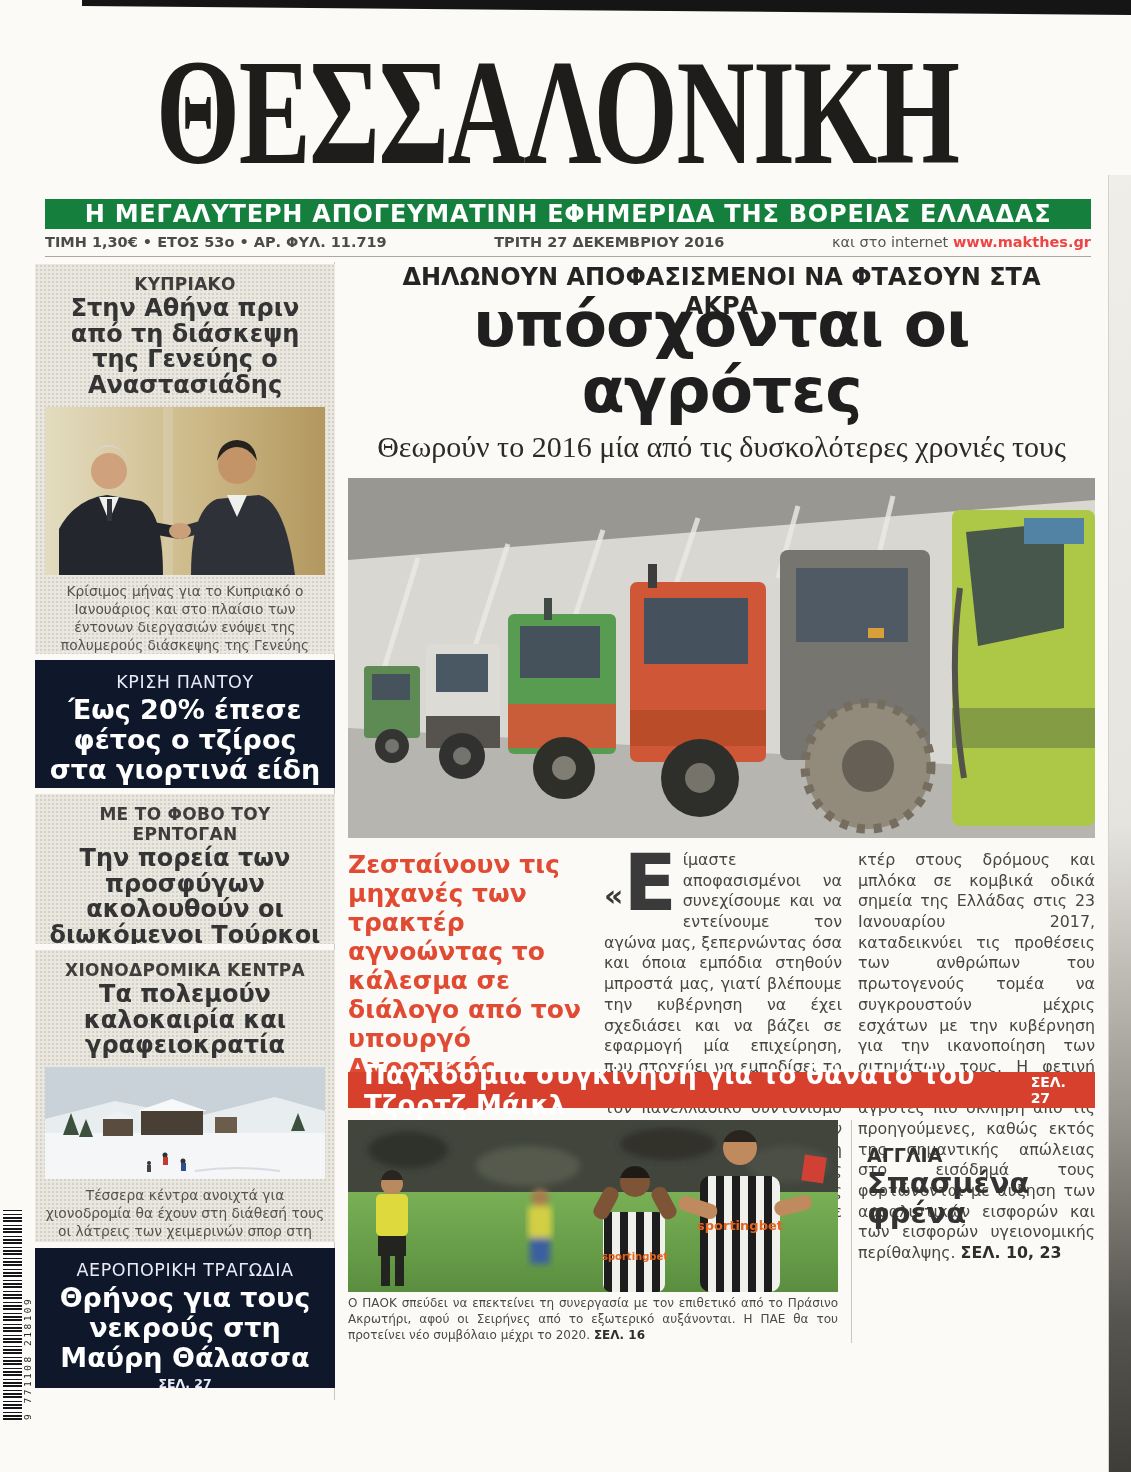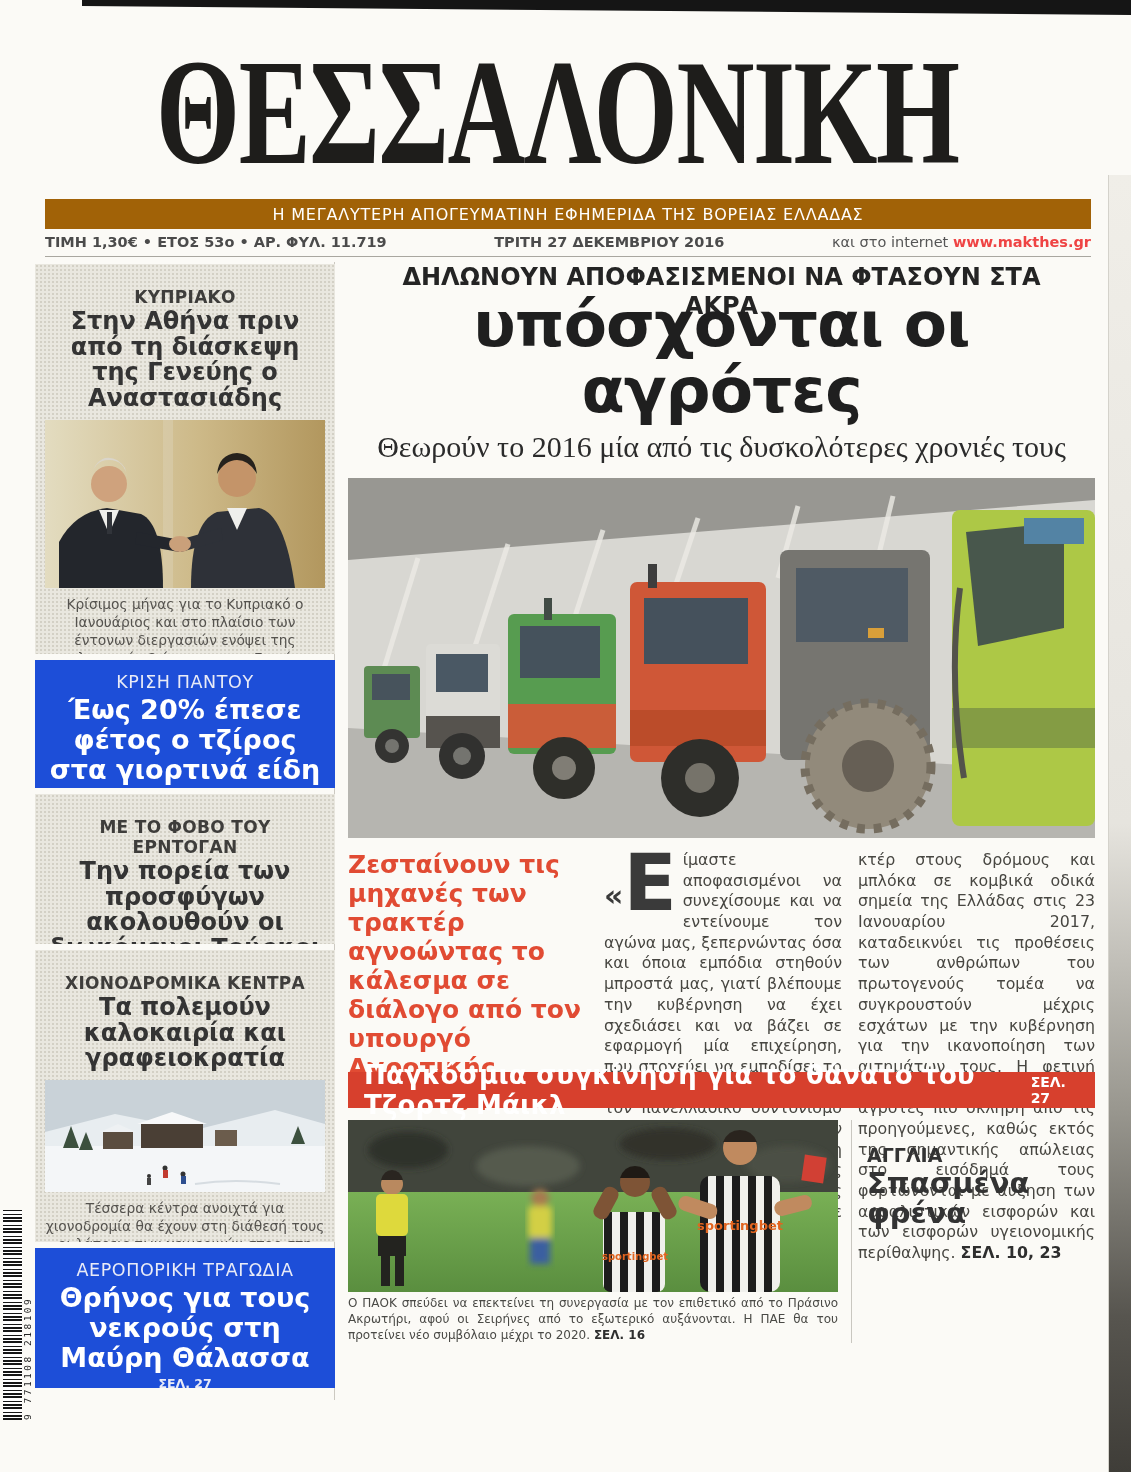--- a/index.html
+++ b/index.html
@@ -17,42 +17,42 @@
   #scan-right{right:0;top:175px;width:22px;height:1297px;
     background:linear-gradient(180deg,#f0eee8 0%,#e6e4de 50%,#99978f 72%,#57554f 88%,#3f3d38 100%);
     border-left:1px solid #d4d2cb;}
 
   
   #masthead{left:0;top:42px;width:910px;text-align:center;}
   #masthead .title{
     display:inline-block;font-family:"Liberation Serif","DejaVu Serif",serif;
     font-weight:bold;font-size:150px;line-height:140px;color:#1e1d1b;
     letter-spacing:-2px;transform:scale(0.72,1.0);transform-origin:center top;white-space:nowrap;}
-  #banner{left:45px;top:199px;width:1046px;height:30px;background:#a16207;
-    color:#fff;text-align:center;font-weight:normal;font-size:16px;line-height:31px;letter-spacing:.8px;}
+  #banner{left:45px;top:199px;width:1046px;height:30px;background:#15803d;
+    color:#fff;text-align:center;font-weight:bold;font-size:24px;line-height:31px;letter-spacing:.8px;}
   #inforow{left:45px;top:234px;width:1046px;display:flex;justify-content:space-between;
     align-items:baseline;font-size:14.5px;font-weight:bold;color:#4b4b4b;
     border-bottom:1px solid #a9a7a0;padding-bottom:6px;}
   #inforow .web-prefix{font-weight:normal;color:#555;}
   #inforow .web-url{font-weight:bold;color:#ef4444;}
 
   
   #col-divider{left:334px;top:262px;width:1px;height:1138px;background:#ccc9c1;}
 
   
   .side-box{left:35px;width:300px;box-sizing:border-box;text-align:center;overflow:hidden;}
   .side-article{
     background-color:#e9e7df;
     background-image:radial-gradient(#d3d0c5 1px,transparent 1.2px);
-    background-size:4px 4px;padding:23px 10px 8px;}
+    background-size:4px 4px;padding:10px 10px 8px;}
   .side-kicker{font-size:17px;font-weight:bold;color:#3e3d3b;letter-spacing:.3px;}
   .side-headline{font-size:24px;font-weight:bold;color:#343434;line-height:1.07;margin-top:2px;}
   .side-body{font-size:13.8px;color:#55534f;line-height:1.32;margin-top:7px;}
   .side-photo{display:block;width:100%;margin-top:8px;}
-  .blue-box{background:#1d4ed8;color:#fff;padding:12px 8px 8px;}
+  .blue-box{background:#0f172a;color:#fff;padding:12px 8px 8px;}
   .blue-kicker{font-size:17.5px;letter-spacing:.6px;color:#e9ebf7;font-weight:normal;}
   .blue-headline{font-size:27px;font-weight:bold;line-height:1.12;margin-top:3px;}
   .blue-page{font-size:12.5px;font-weight:bold;margin-top:2px;color:#e9ebf7;}
 
   #side-cyprus{top:264px;height:390px;}
   #side-crisis{top:660px;height:128px;}
   #side-erdogan{top:794px;height:150px;}
   #side-ski{top:950px;height:292px;}
   #side-tragedy{top:1248px;height:140px;}
 

